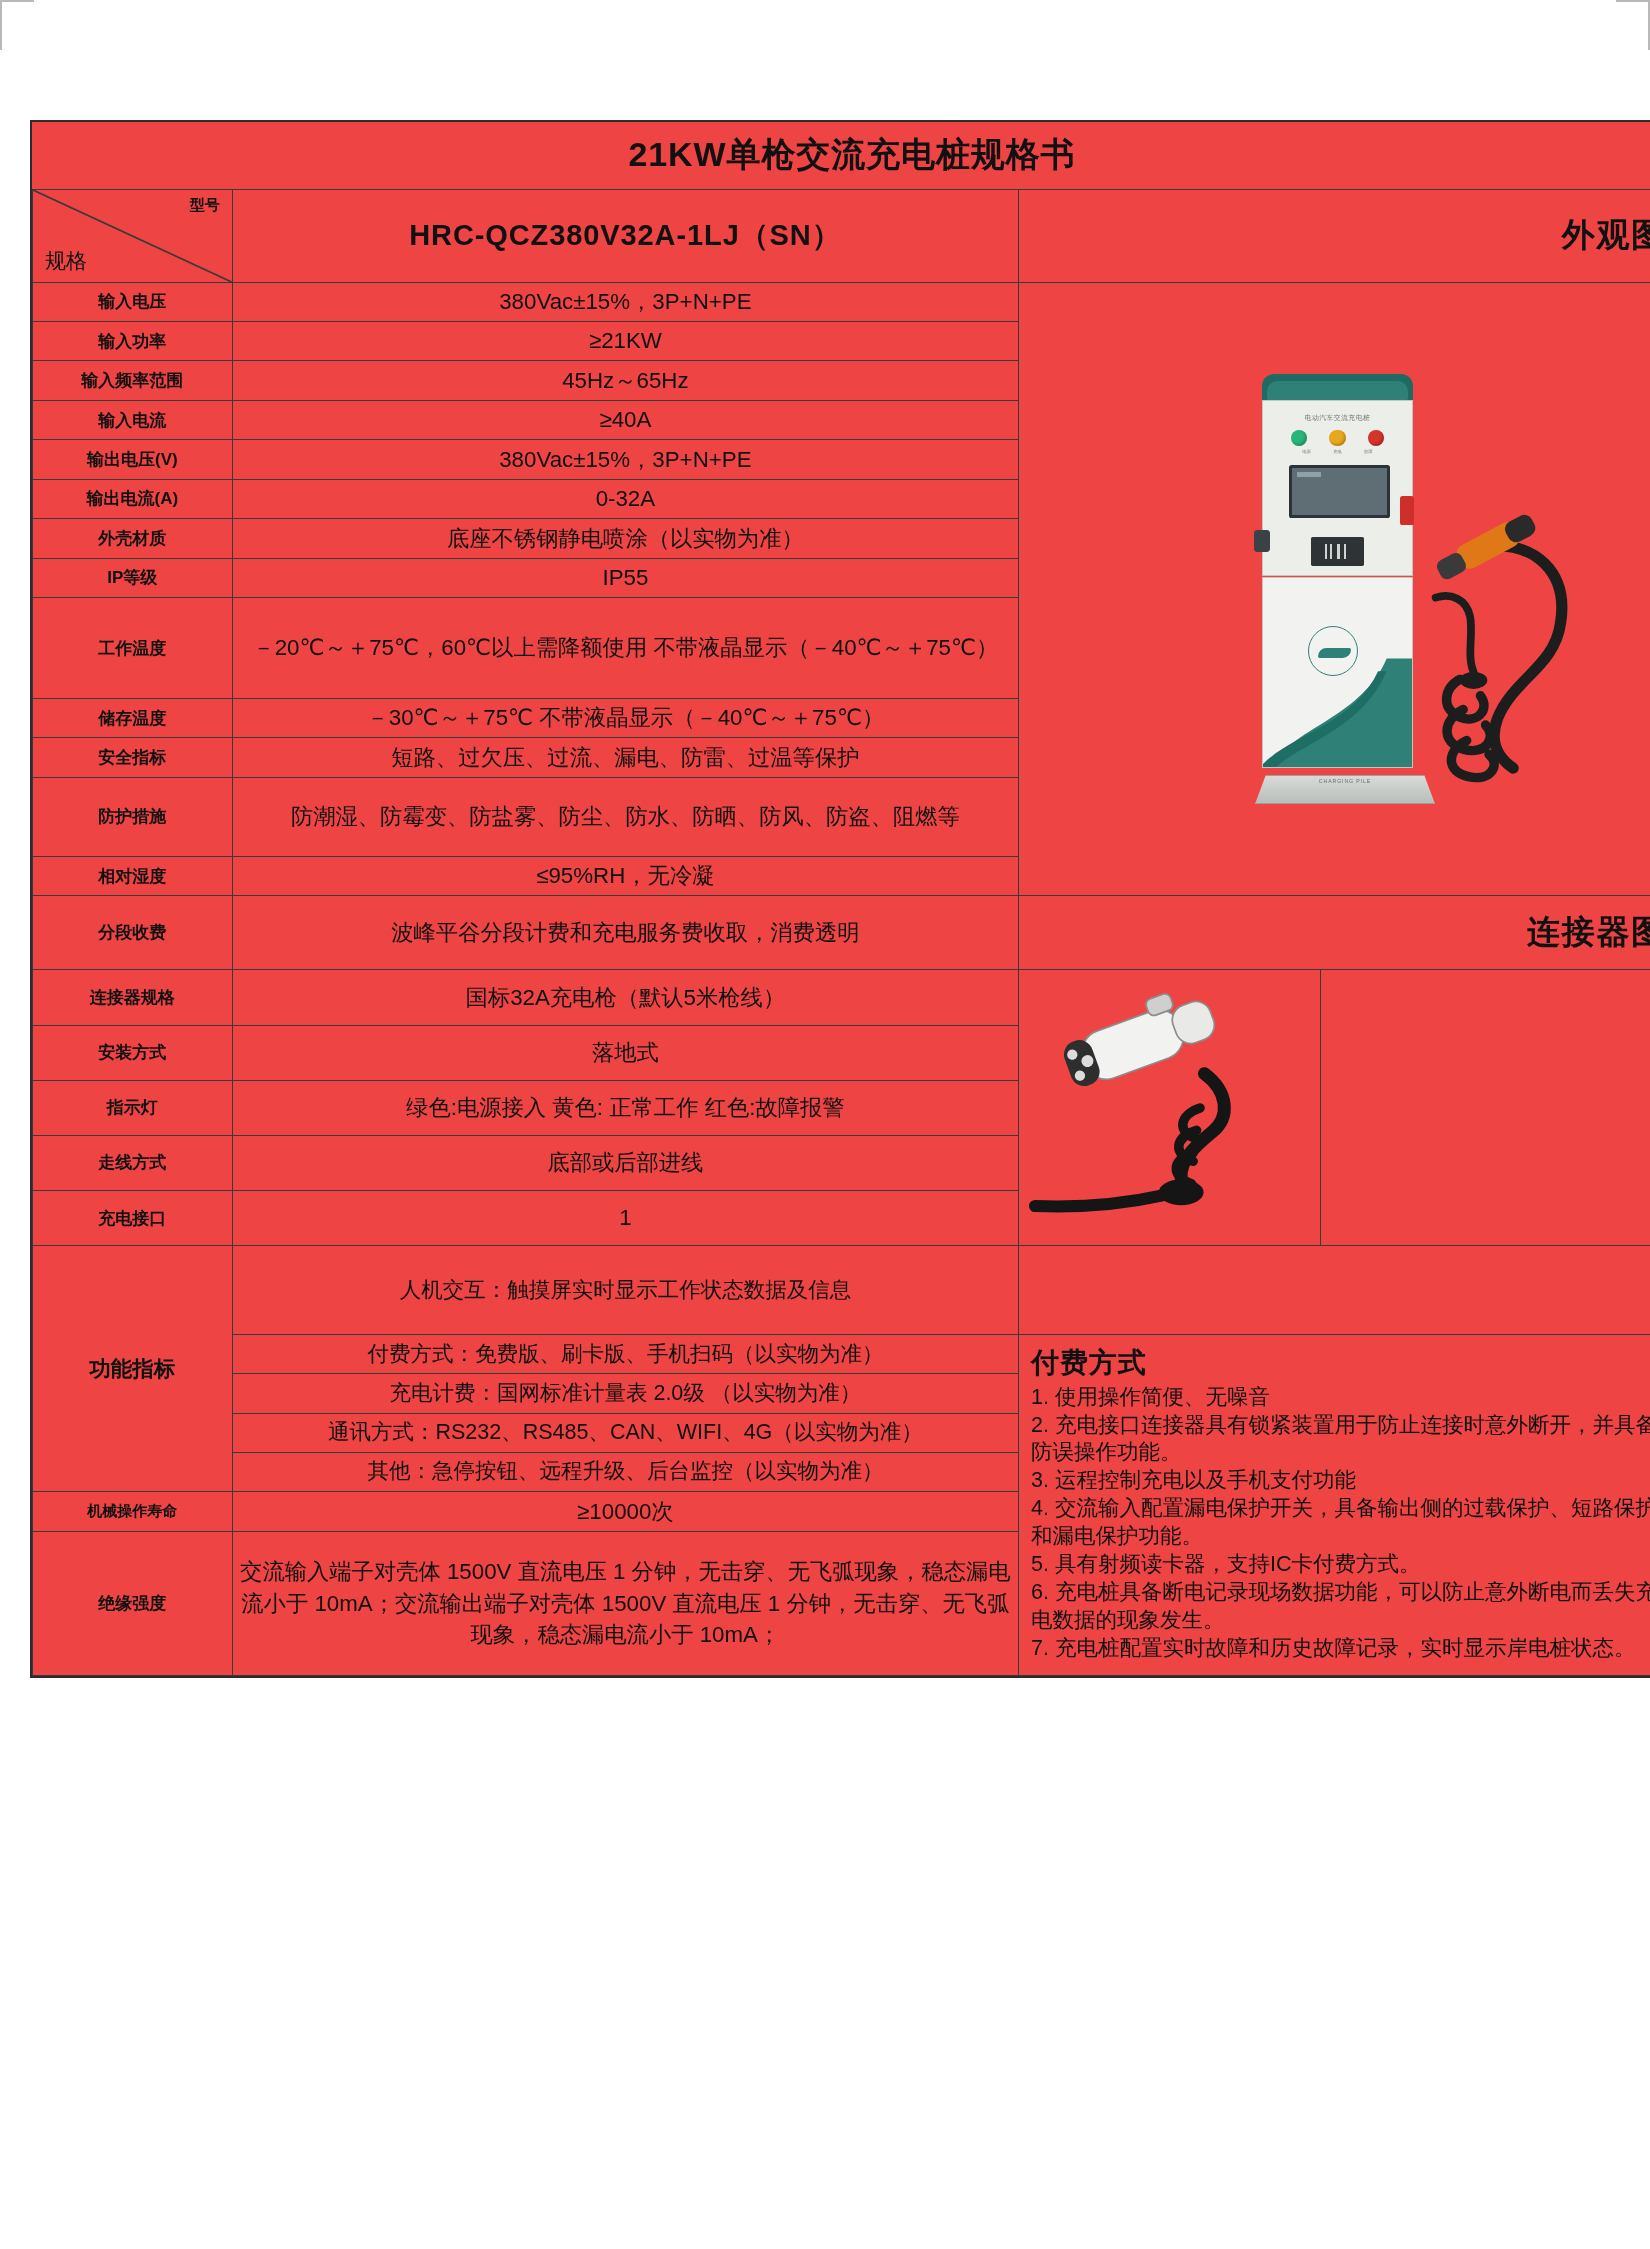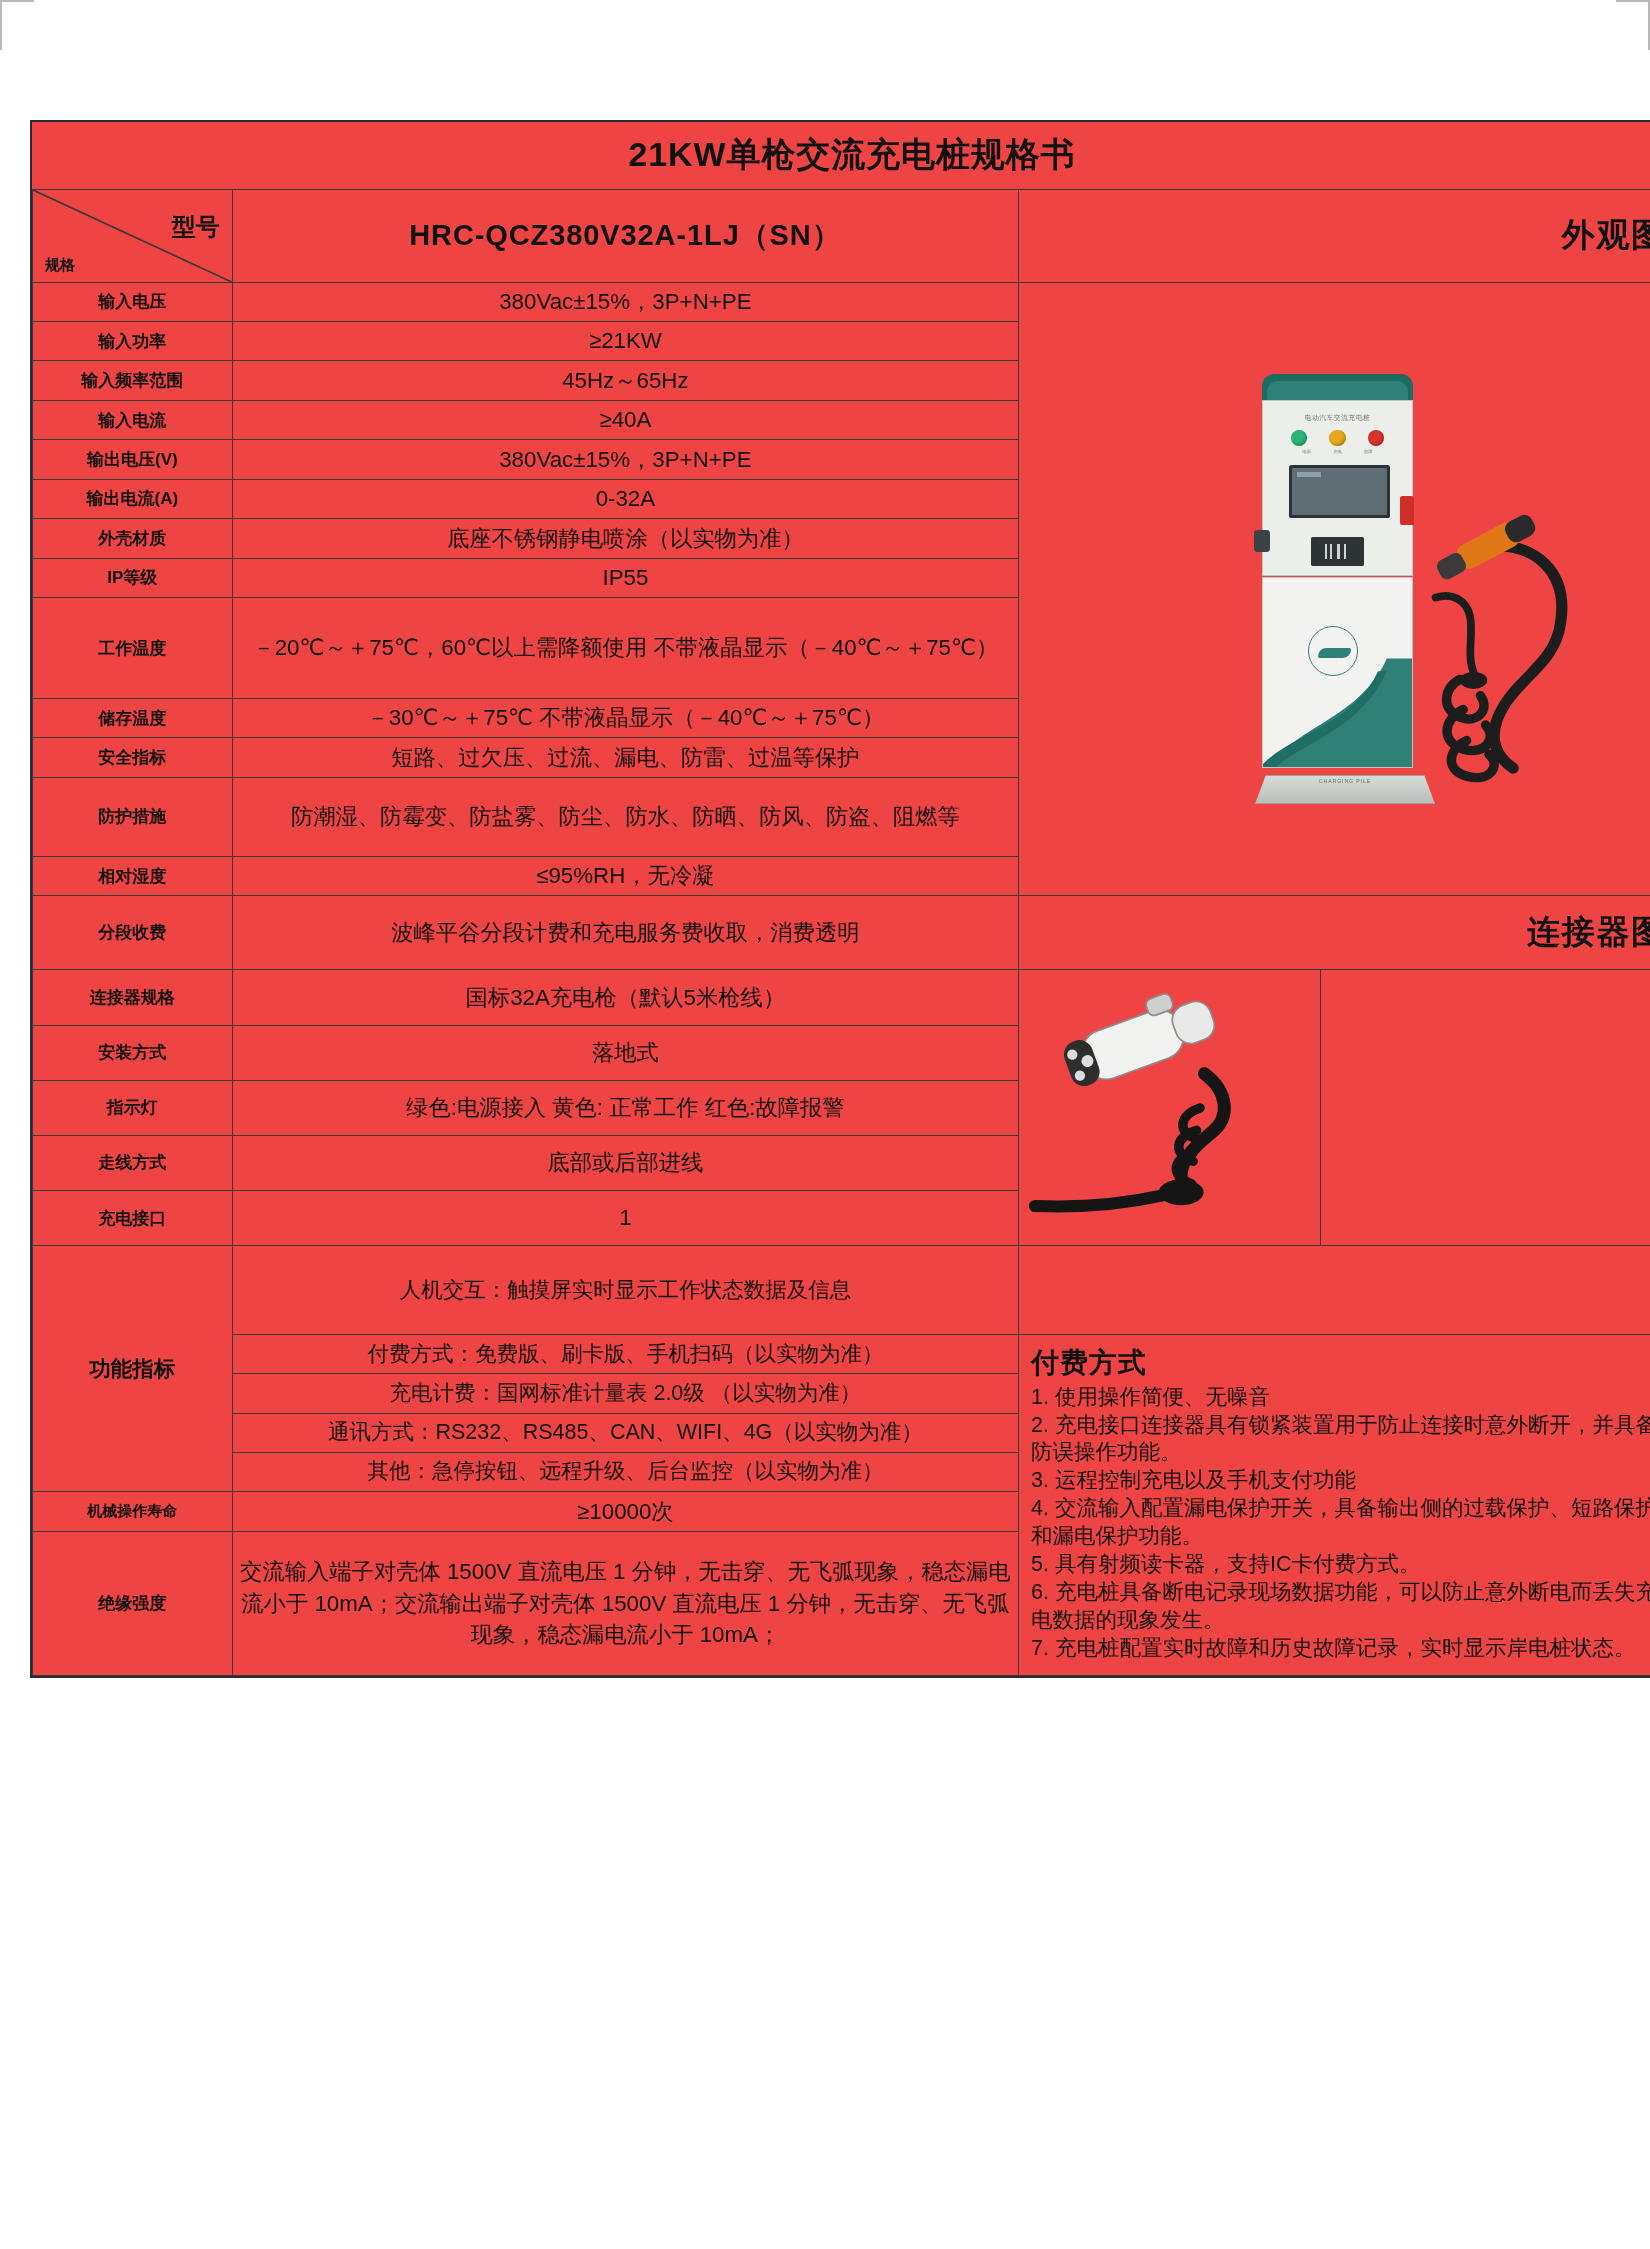--- a/index.html
+++ b/index.html
@@ -56,26 +56,26 @@
     position:relative;
     height:93px;
     padding:0 !important;
   }
   .diag .ln {
     position:absolute; left:0; top:0; width:100%; height:100%;
     overflow:hidden;
   }
   .diag .ln svg { display:block; width:100%; height:100%; }
   .diag .tp {
-    position:absolute; right:12px; top:21px;
-    font-size:24px; font-weight:bold;
+    position:absolute; right:12px; top:6px;
+    font-size:15px; font-weight:bold;
   }
   .diag .bt {
     position:absolute; left:12px; bottom:6.9px;
-    font-size:15px; font-weight:bold;
+    font-size:21px; font-weight:normal;
   }
 
   .panel-title {
     text-align:right;
     font-size:33px;
     font-weight:bold;
     letter-spacing:1.7px;
   }
 
   .img-cell { padding:0 !important; position:relative; }

